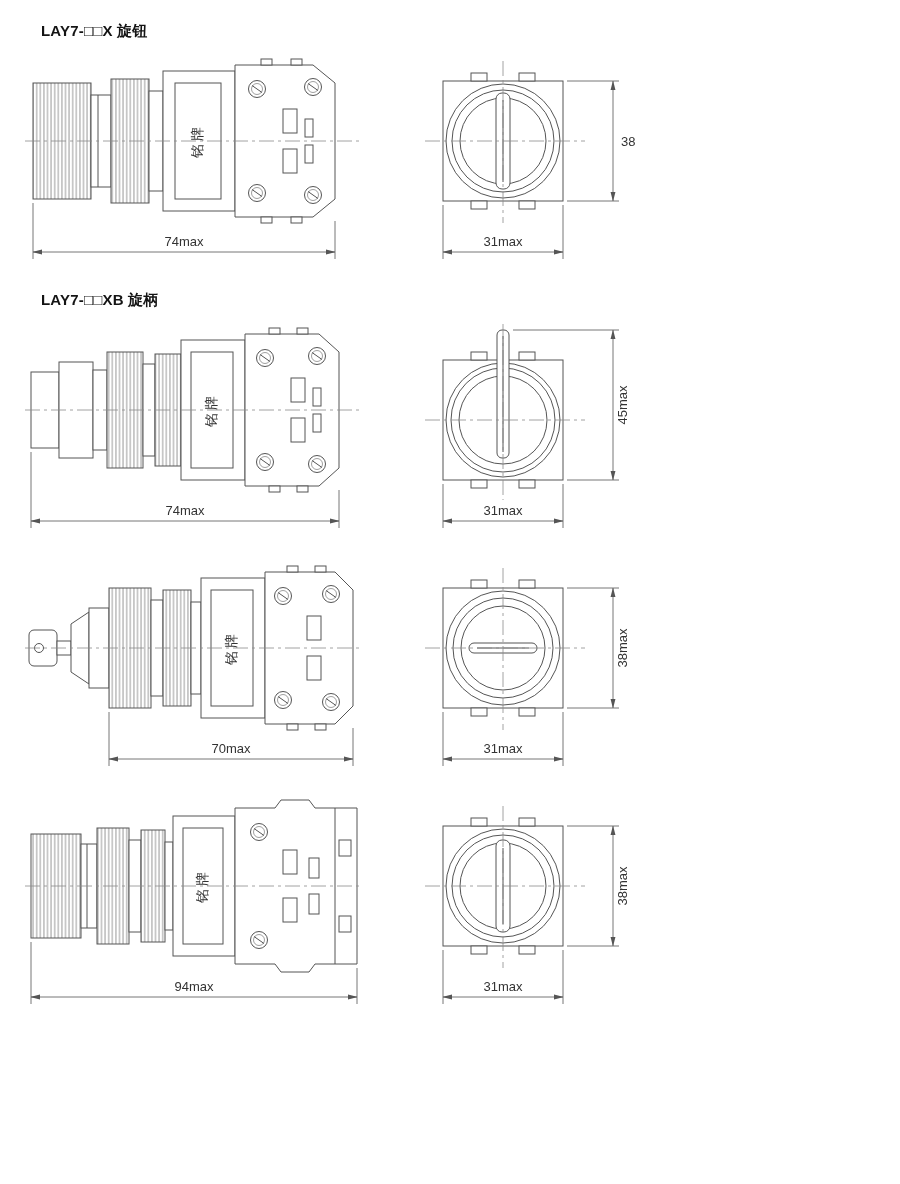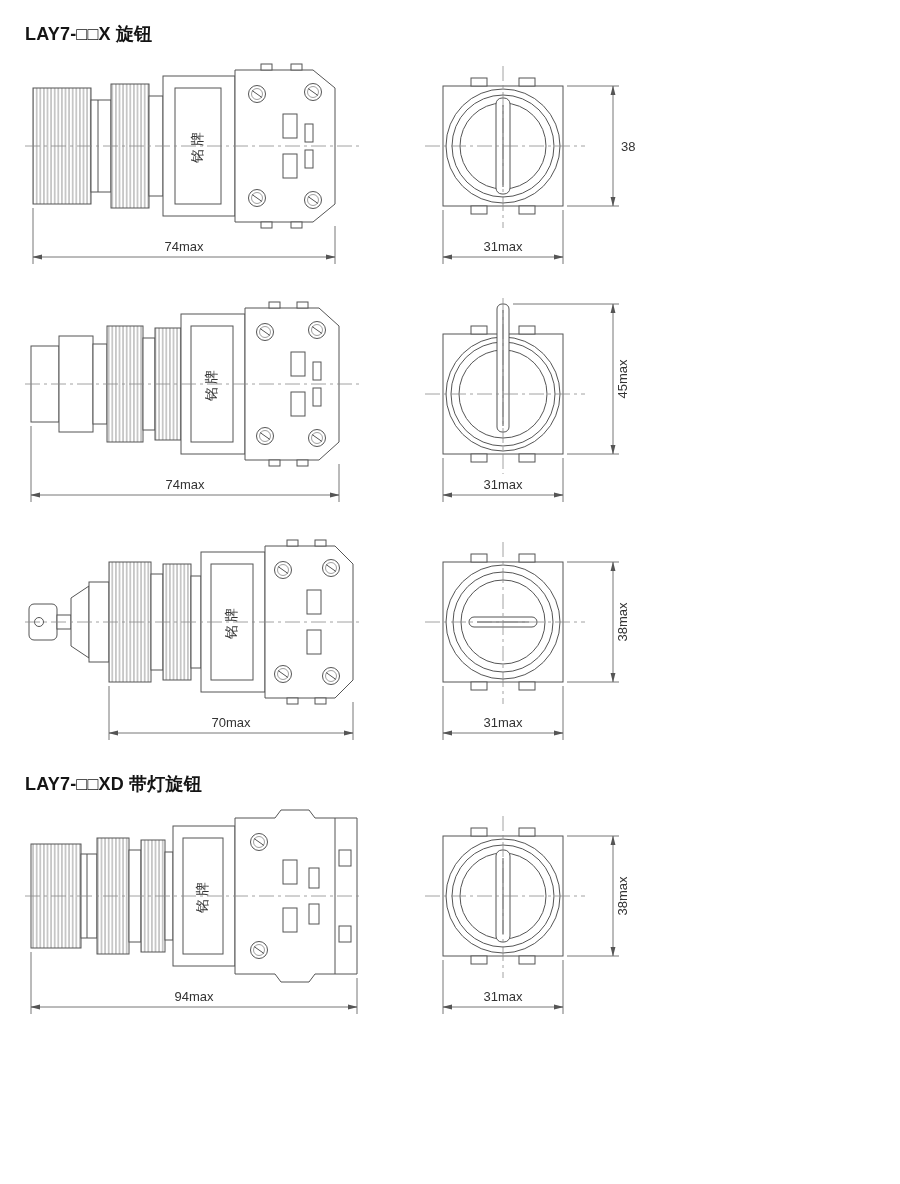--- a/index.html
+++ b/index.html
@@ -1,20 +1,20 @@
 <!DOCTYPE html>
 <html><head>
 <meta charset="utf-8">
 <style>
   * { margin:0; padding:0; box-sizing:border-box; }
   html,body { width:900px; height:1184px; background:#ffffff; overflow:hidden;
               font-family:"Liberation Sans", sans-serif; }
   .page { padding:22px 0 0 25px; }
   .panel { margin-bottom:18px; }
-  .title { font-size:18px; font-weight:bold; color:#141414; margin:0 0 12px 0; letter-spacing:.2px; }
+  .title { font-size:15px; font-weight:bold; color:#141414; margin:0 0 12px 16px; letter-spacing:.2px; }
   .views { display:flex; align-items:flex-start; }
   svg.side  { width:340px; height:220px; }
   svg.front { width:235px; height:220px; margin-left:56px; }
 
   
   .ln  { stroke:#555; stroke-width:1; fill:none; }
   .lnf { stroke:#555; stroke-width:1; fill:#ffffff; }
   .kn  { stroke:#555; stroke-width:1; fill:url(#knurl); }
   .cl  { stroke:#8a8a8a; stroke-width:0.8; fill:none; stroke-dasharray:15 4 3 4; }
   .dim { stroke:#666; stroke-width:0.9; fill:none; }
@@ -115,20 +115,21 @@
           <line class="dim" x1="22" y1="152" x2="22" y2="206"></line>
           <line class="dim" x1="142" y1="152" x2="142" y2="206"></line>
           <line class="dim" x1="22" y1="199" x2="142" y2="199" marker-start="url(#arr)" marker-end="url(#arr)"></line>
           <text class="dtxt" x="82" y="193" text-anchor="middle">31max</text>
         </g>
       </svg>
     </div>
   </section>
 
   <section class="panel">
+    <h2 class="title">LAY7-□□XB 旋柄</h2>
     <div class="views">
 
       <svg class="side" viewBox="0 0 340 220">
         <g>
           <rect class="lnf" x="6" y="50" width="28" height="76"></rect>
           <rect class="lnf" x="34" y="40" width="34" height="96"></rect>
           <rect class="lnf" x="68" y="48" width="14" height="80"></rect>
         </g>
         <g>
           <rect class="kn" x="82" y="30" width="36" height="116"></rect>
@@ -272,21 +273,20 @@
           <line class="dim" x1="22" y1="152" x2="22" y2="206"></line>
           <line class="dim" x1="142" y1="152" x2="142" y2="206"></line>
           <line class="dim" x1="22" y1="199" x2="142" y2="199" marker-start="url(#arr)" marker-end="url(#arr)"></line>
           <text class="dtxt" x="82" y="193" text-anchor="middle">31max</text>
         </g>
       </svg>
     </div>
   </section>
 
   <section class="panel">
-    <h2 class="title">LAY7-□□XD 带灯旋钮</h2>
     <div class="views">
 
       <svg class="side" viewBox="0 0 340 220">
         <g>
           <rect class="kn" x="6" y="36" width="50" height="104"></rect>
         </g>
         <g>
           <rect class="lnf" x="56" y="46" width="16" height="84"></rect>
           <line class="ln" x1="62" y1="46" x2="62" y2="130"></line>
           <rect class="kn" x="72" y="30" width="32" height="116"></rect>

